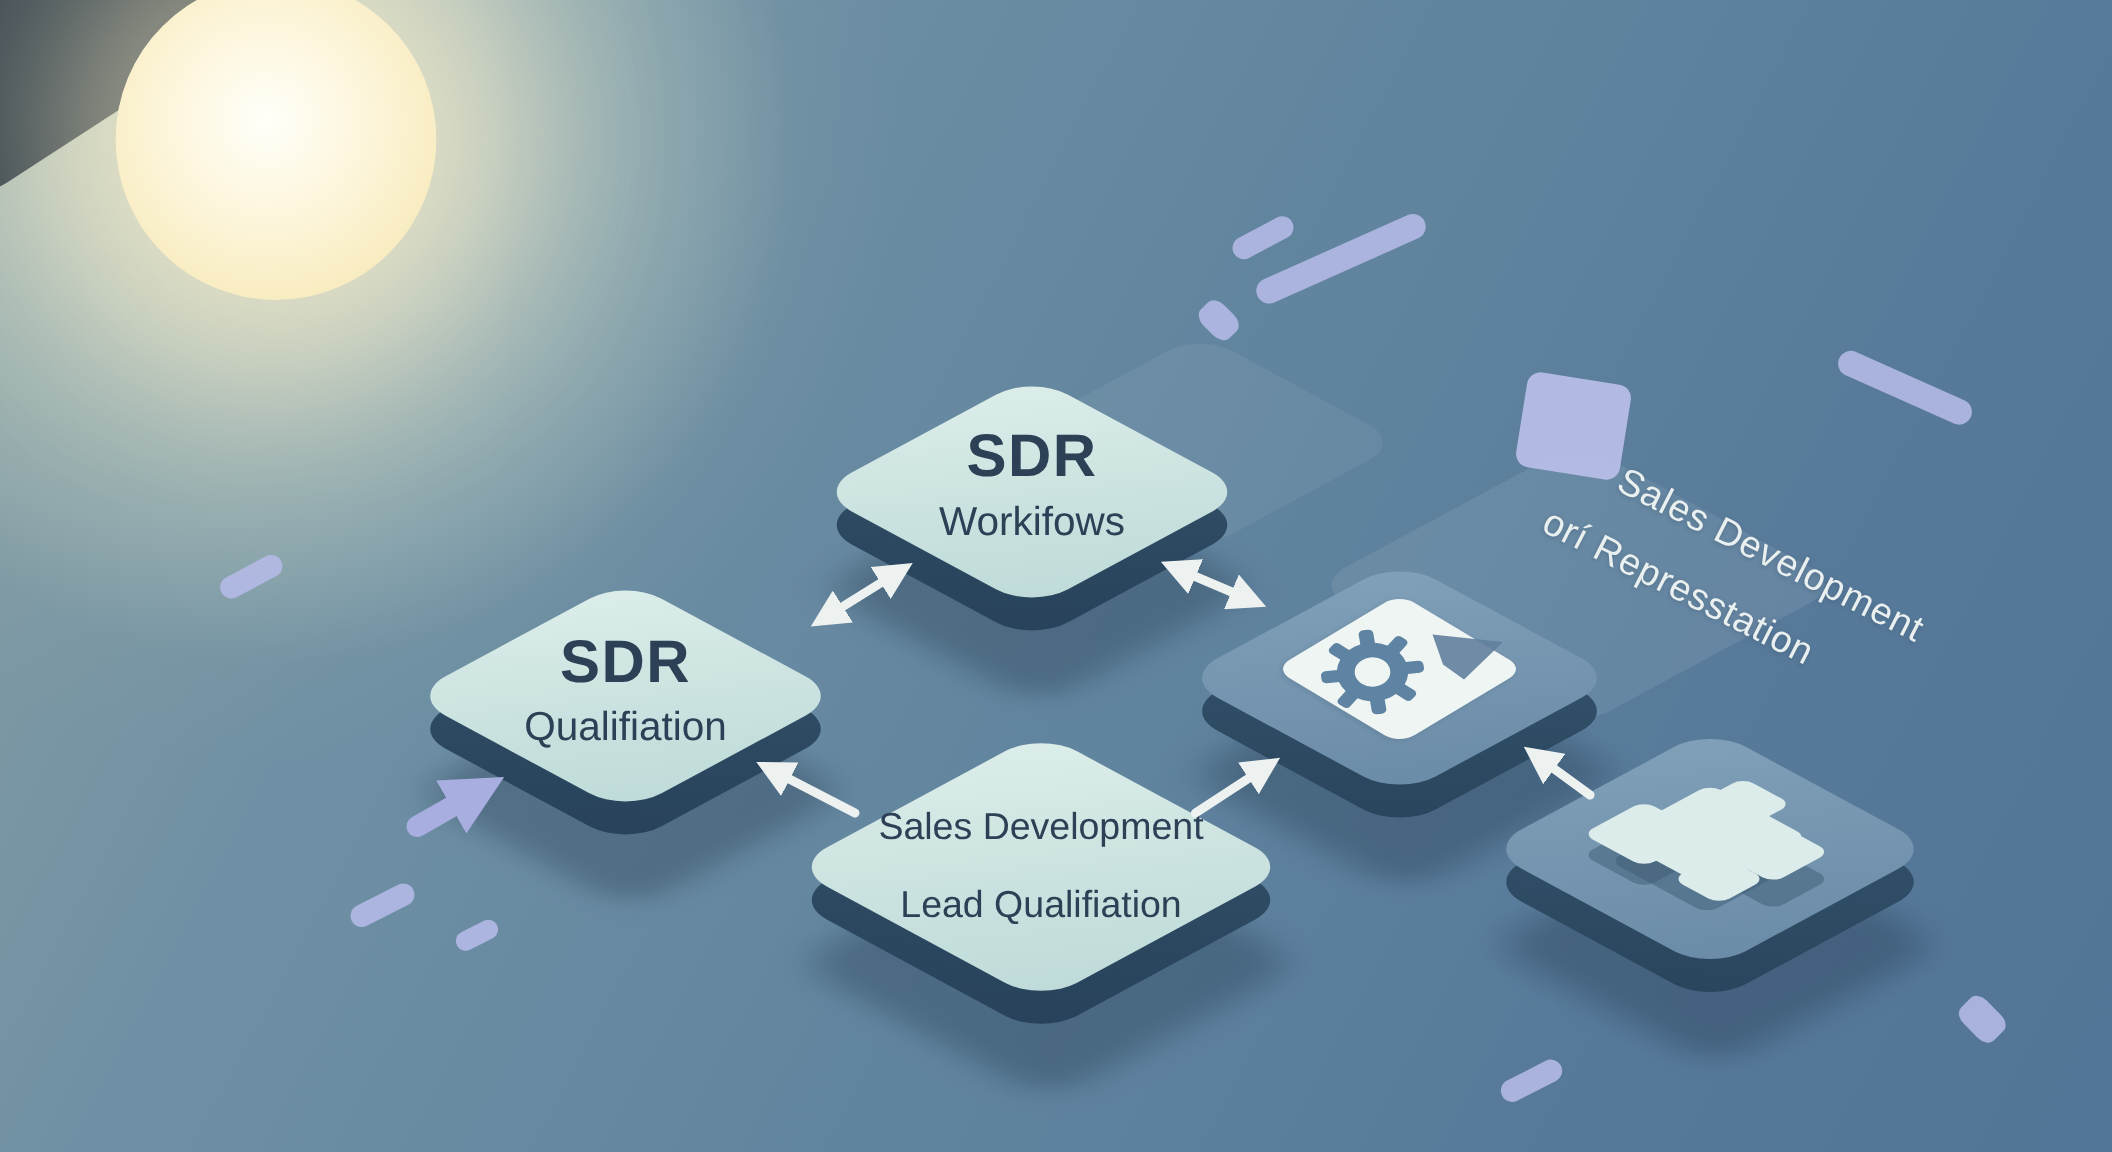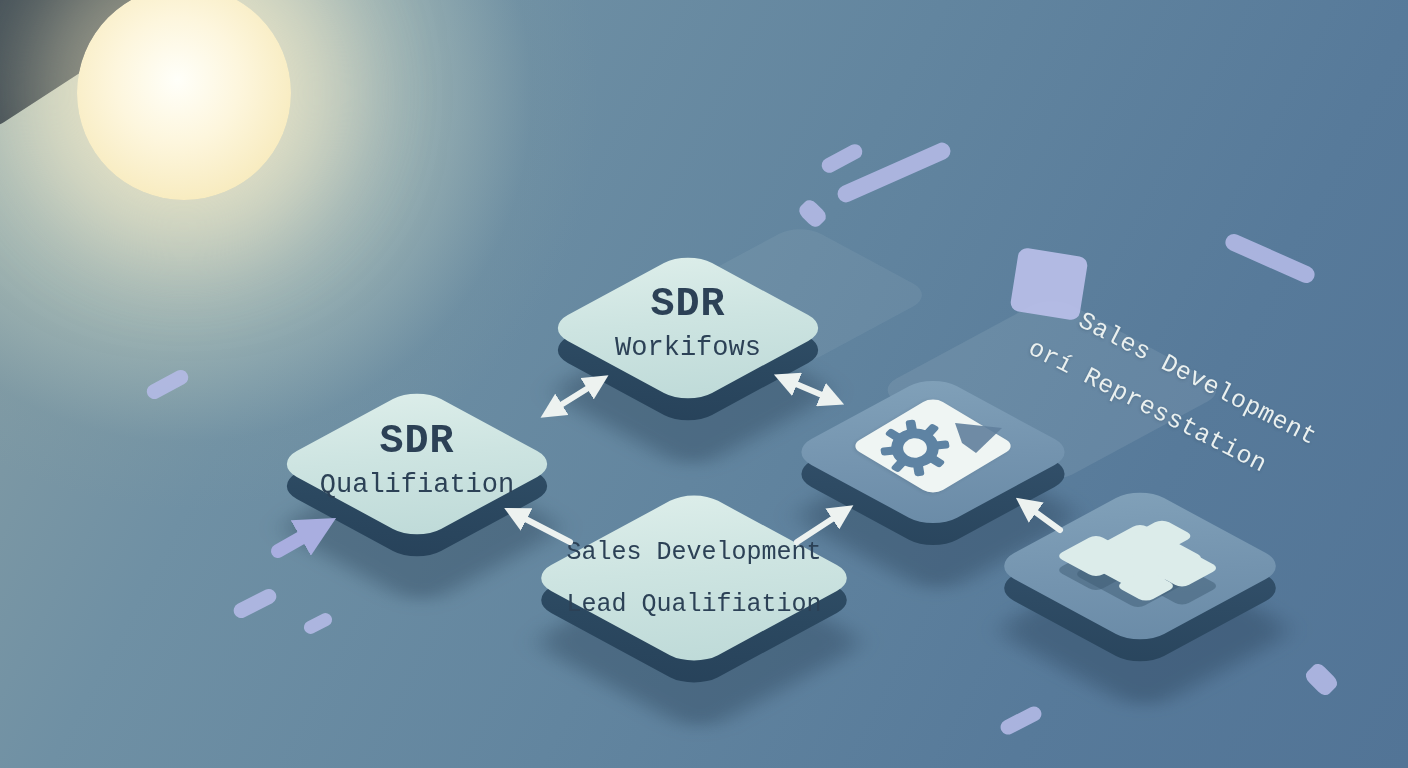--- a/index.html
+++ b/index.html
@@ -1,18 +1,18 @@
 <!DOCTYPE html>
 <html><head>
 <meta charset="utf-8">
 <style>
   html,body{margin:0;padding:0;background:#3c5368;}
   #canvas{
     position:relative;width:1408px;height:768px;overflow:hidden;
-    font-family:Liberation Mono, monospace;
+    font-family:Liberation Sans, sans-serif;
     background:
       radial-gradient(560px 560px at 185px 95px, rgba(252,245,214,.78) 0%, rgba(214,224,201,.38) 42%, rgba(140,165,165,.12) 62%, rgba(110,140,155,0) 74%),
       linear-gradient(118deg,#8aa0a4 0%, #6f90a4 25%, #62859f 52%, #577a9a 78%, #527496 100%);
   }
   
   .lamp-shade{
     position:absolute;left:-84px;top:-88px;width:290px;height:158px;border-radius:26px;
     background:linear-gradient(155deg,#4a575f 0%,#39464f 55%,#2d3942 100%);
     transform:rotate(-33deg);
   }

